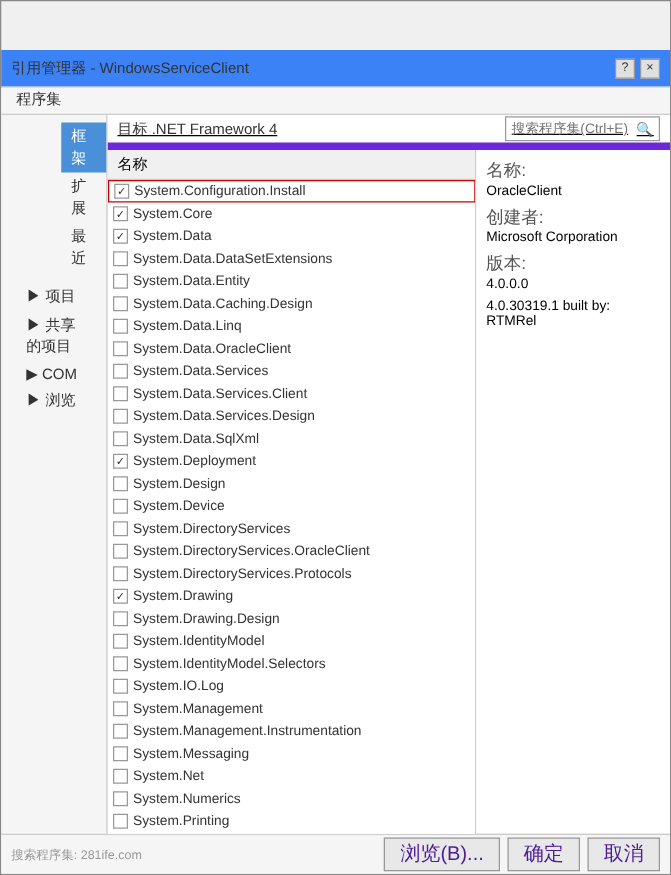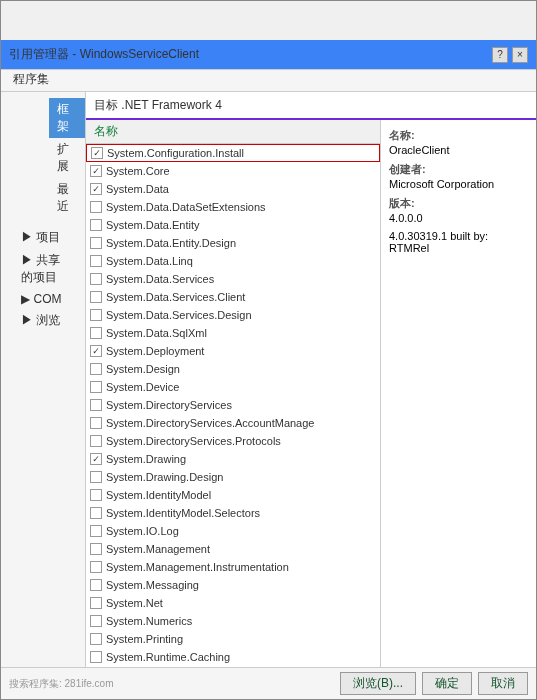--- a/index.html
+++ b/index.html
@@ -117,21 +117,21 @@
       display: flex;
       flex-direction: column;
       border-right: 1px solid #ccc;
       overflow: hidden;
     }
     .list-header {
       background: #f0f0f0;
       border-bottom: 1px solid #ccc;
       padding: 3px 8px;
       font-size: 12px;
-      color: #15803d;
+      color: #000000;
       display: flex;
       align-items: center;
     }
     .list-body {
       flex: 1;
       overflow-y: auto;
       overflow-x: hidden;
       background: #fff;
     }
     .list-item {
@@ -163,23 +163,22 @@
     .info-panel {
       width: 155px;
       padding: 8px;
       background: #fff;
       font-size: 11px;
       color: #333;
       overflow: hidden;
     }
     .info-label {
       color: #555;
-      font-size: 11px;
+      font-size: 14px;
       margin-bottom: 1px;
-      font-weight: bold;
     }
     .info-value {
       color: #000;
       font-size: 11px;
       margin-bottom: 6px;
     }
     .bottom-bar {
       border-top: 1px solid #ccc;
       background: #f5f5f5;
       padding: 4px 8px;
@@ -187,25 +186,25 @@
       justify-content: space-between;
       align-items: center;
       height: 32px;
     }
     .bottom-buttons {
       display: flex;
       gap: 6px;
     }
     .btn {
       padding: 2px 12px;
-      font-size: 12px;
+      font-size: 16px;
       border: 1px solid #999;
       background: #e8e8e8;
       cursor: pointer;
-      color: #14532d;
+      color: #4c1d95;
     }
     .watermark {
       font-size: 10px;
       color: #999;
     }
     .search-box {
       display: flex;
       align-items: center;
       border: 1px solid #999;
       background: #fff;
@@ -262,22 +261,26 @@
       </div>
       <div style="height:6px;"></div>
       <div class="sidebar-group-label">▶ 项目</div>
       <div class="sidebar-group-label">▶ 共享的项目</div>
       <div class="sidebar-group-label">▶ COM</div>
       <div class="sidebar-group-label">▶ 浏览</div>
     </div>
 
     <div class="main-panel">
 
-      <div style="display:flex; align-items:center; justify-content:space-between; padding:4px 8px; border-bottom:2px solid #6d28d9; background:#fff; height:28px;">
+      <div style="display:flex; align-items:center; justify-content:space-between; padding:4px 8px; border-bottom:6px solid #6d28d9; background:#fff; height:28px;text-decoration:underline;">
         <span style="font-size:12px; color:#333;">目标 .NET Framework 4</span>
+        <div class="search-box">
+          <input class="search-input" type="text" placeholder="搜索程序集(Ctrl+E)" style="">
+          <span class="search-icon-sym">🔍</span>
+        </div>
       </div>
 
       <div class="main-body">
 
         <div class="assembly-list-container">
           <div class="list-header">
             <span>名称</span>
           </div>
           <div class="list-body" id="assembly-list">
 
@@ -296,25 +299,29 @@
               <div class="list-item">
                 <div class="checkbox"></div>
                 <span>System.Data.DataSetExtensions</span>
               </div>
               <div class="list-item">
                 <div class="checkbox"></div>
                 <span>System.Data.Entity</span>
               </div>
               <div class="list-item">
                 <div class="checkbox"></div>
-                <span>System.Data.Entity.Design</span>
+                <span>System.Data.Caching.Design</span>
               </div>
               <div class="list-item">
                 <div class="checkbox"></div>
                 <span>System.Data.Linq</span>
+              </div>
+              <div class="list-item">
+                <div class="checkbox"></div>
+                <span>System.Data.OracleClient</span>
               </div>
               <div class="list-item">
                 <div class="checkbox"></div>
                 <span>System.Data.Services</span>
               </div>
               <div class="list-item">
                 <div class="checkbox"></div>
                 <span>System.Data.Services.Client</span>
               </div>
               <div class="list-item">
@@ -336,21 +343,21 @@
               <div class="list-item">
                 <div class="checkbox"></div>
                 <span>System.Device</span>
               </div>
               <div class="list-item">
                 <div class="checkbox"></div>
                 <span>System.DirectoryServices</span>
               </div>
               <div class="list-item">
                 <div class="checkbox"></div>
-                <span>System.DirectoryServices.AccountManage</span>
+                <span>System.DirectoryServices.OracleClient</span>
               </div>
               <div class="list-item">
                 <div class="checkbox"></div>
                 <span>System.DirectoryServices.Protocols</span>
               </div>
               <div class="list-item">
                 <div class="checkbox checked">✓</div>
                 <span>System.Drawing</span>
               </div>
               <div class="list-item">

